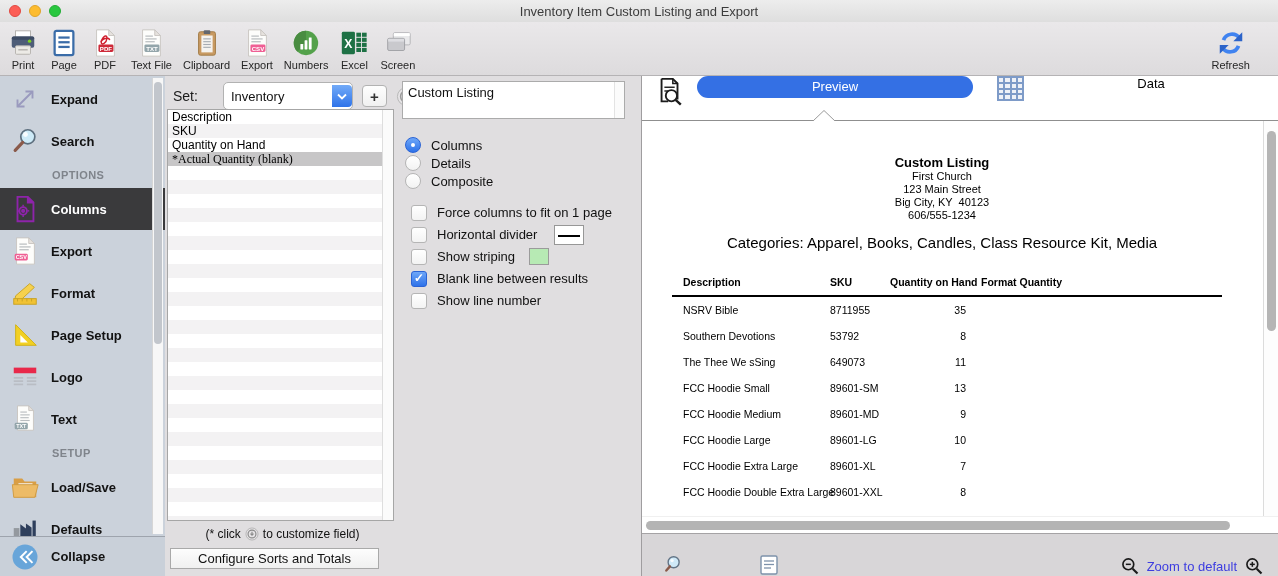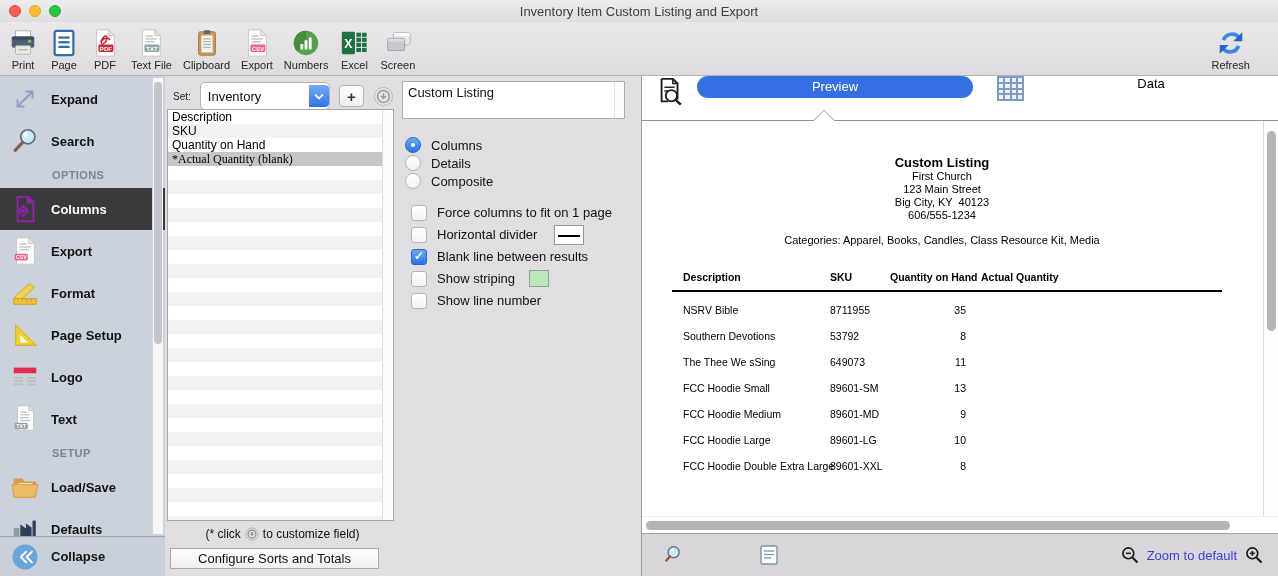--- a/index.html
+++ b/index.html
@@ -31,21 +31,21 @@
   .side-item svg{width:30px;height:30px;flex:none;display:block;}
   .side-item.on{background:#3a3a3c;color:#fff;}
   .side-header{height:26px;display:flex;align-items:center;padding-left:52px;font-size:11px;font-weight:bold;color:#7f848b;letter-spacing:.4px;}
   .side-collapse{height:40px;border-top:1px solid #9ea4ad;display:flex;align-items:center;gap:11px;padding-left:10px;font-weight:bold;font-size:13px;color:#121212;background:#c9d0d9;}
   .side-collapse svg{width:30px;height:30px;}
   .side-sb{position:absolute;right:2px;top:2px;bottom:42px;width:11px;background:#f7f7f7;border-left:1px solid #d6d6d6;}
   .side-sb-thumb{position:absolute;left:1px;top:4px;width:8px;height:262px;border-radius:4px;background:#c2c6cc;}
   
   .middle{width:477px;background:#e0dee0;border-right:1px solid #9f9d9f;position:relative;flex:none;}
   .set-row{position:absolute;left:8px;top:6px;display:flex;align-items:center;}
-  .set-label{font-size:10px;color:#1a1a1a;margin-right:9px;}
+  .set-label{font-size:14px;color:#1a1a1a;margin-right:25px;}
   .dropdown{width:130px;height:28px;background:#fff;border:1px solid #b2b2b2;border-radius:5px;display:flex;align-items:center;overflow:hidden;}
   .dropdown .val{flex:1;padding-left:7px;font-size:13px;color:#111;}
   .dd-btn{width:20px;height:22px;background:linear-gradient(#72aaf8,#2f73e9);display:flex;align-items:center;justify-content:center;border-radius:0 4px 4px 0;}
   .plus-btn{width:25px;height:22px;margin-left:9px;background:linear-gradient(#fefefe,#f0f0f0);border:1px solid #b2b2b2;border-radius:4px;font-size:15px;font-weight:bold;color:#333;text-align:center;line-height:19px;}
   .cust-btn{width:21px;height:21px;margin-left:9px;border:none;background:none;}
   .field-list{position:absolute;left:2px;top:33px;width:227px;height:412px;border:1px solid #a6a6a6;background:repeating-linear-gradient(to bottom,#fff 0 14px,#f3f2f3 14px 28px);overflow:hidden;}
   .field-row{height:14px;line-height:14px;font-size:12px;padding-left:4px;white-space:nowrap;color:#000;}
   .field-row.on{background:#c7c6c7;font-family:Liberation Serif, serif;}
   .fl-sb{position:absolute;right:0;top:0;bottom:0;width:11px;background:#fbfbfb;border-left:1px solid #dedede;}
   .hint{position:absolute;top:451px;left:0;width:235px;text-align:center;font-size:12px;color:#111;}
@@ -76,31 +76,31 @@
   .grid-icon{margin-left:24px;width:27px;height:25px;background:#7e9bc8;padding:2px;display:grid;grid-template-columns:repeat(4,1fr);grid-template-rows:repeat(4,1fr);gap:2px;flex:none;}
   .grid-icon span{background:#eef1f7;display:block;}
   .data-tab{flex:1;text-align:center;font-size:13px;color:#000;cursor:default;}
   .content{flex:1;position:relative;overflow:hidden;background:#fff;}
   .vscroll{position:absolute;right:0;top:0;bottom:0;width:15px;background:#fdfdfd;border-left:1px solid #dcdcdc;}
   .vthumb{position:absolute;left:3px;top:10px;width:9px;height:200px;border-radius:5px;background:#b5b5b5;}
   .report{color:#000;}
   .report-header{width:600px;text-align:center;padding-top:34px;}
   .r-title{font-size:13px;font-weight:bold;line-height:15px;}
   .r-line{font-size:11px;line-height:13px;white-space:pre-wrap;}
-  .r-cats{font-size:11px;margin-top:12px;}
+  .r-cats{font-size:15px;margin-top:12px;}
   .r-table{margin:25px 0 0 30px;width:550px;}
   .r-head{display:grid;grid-template-columns:147px 60px 76px 1fr;padding:0 0 7px 11px;border-bottom:2px solid #000;font-size:10.5px;font-weight:bold;}
-  .r-body{padding-top:5px;}
+  .r-body{}
   .r-row{display:grid;grid-template-columns:147px 60px 76px 1fr;padding-left:11px;height:26px;align-items:center;font-size:10.5px;}
   .c{white-space:nowrap;}
   .c3{text-align:right;}
   .c4{padding-left:15px;}
   .hscroll{height:17px;background:#fff;position:relative;flex:none;border-top:1px solid #f0f0f0;}
   .hthumb{position:absolute;left:4px;top:4px;height:9px;width:calc(100% - 52px);background:#b4b4b4;border-radius:5px;}
-  .statusbar{height:43px;background:#d8d6d8;border-top:1px solid #a5a3a5;display:flex;align-items:center;padding:0 14px 0 22px;flex:none;gap:41px;}
+  .statusbar{height:43px;background:#d8d6d8;border-top:1px solid #a5a3a5;display:flex;align-items:flex-end;padding:0 14px 0 22px;flex:none;gap:41px;}
   .sb-doc{margin-left:32px;}
   .sb-right{margin-left:auto;display:flex;align-items:center;gap:7px;}
   .zoom-link{color:#3d3de0;font-size:13px;cursor:default;}
 </style>
 </head>
 <body>
 
 <div class="window">
 
   <div class="titlebar">
@@ -423,27 +423,27 @@
         <div class="check-row">
           <span class="checkbox"></span>
           <span>Force columns to fit on 1 page</span>
         </div>
         <div class="check-row">
           <span class="checkbox"></span>
           <span>Horizontal divider</span>
           <span class="divider-widget"></span>
         </div>
         <div class="check-row">
-          <span class="checkbox on"></span>
-          <span>Blank line between results</span>
-        </div>
-        <div class="check-row">
           <span class="checkbox"></span>
           <span>Show striping</span>
           <span class="swatch"></span>
+        </div>
+        <div class="check-row">
+          <span class="checkbox on"></span>
+          <span>Blank line between results</span>
         </div>
         <div class="check-row">
           <span class="checkbox"></span>
           <span>Show line number</span>
         </div>
       </div>
     </section>
 
     <section class="preview">
       <div class="tabbar">
@@ -491,21 +491,21 @@
             <div class="r-line">123 Main Street</div>
             <div class="r-line">Big City, KY  40123</div>
             <div class="r-line">606/555-1234</div>
             <div class="r-cats">Categories: Apparel, Books, Candles, Class Resource Kit, Media</div>
           </div>
           <div class="r-table">
             <div class="r-head">
               <span class="c c1">Description</span>
               <span class="c c2">SKU</span>
               <span class="c c3">Quantity on Hand</span>
-              <span class="c c4">Actual Quantity</span>
+              <span class="c c4">Format Quantity</span>
             </div>
             <div class="r-body">
               <div class="r-row">
                   <span class="c c1">NSRV Bible</span>
                   <span class="c c2">8711955</span>
                   <span class="c c3">35</span>
                   <span class="c c4"></span>
                 </div>
               <div class="r-row">
                   <span class="c c1">Southern Devotions</span>
@@ -528,20 +528,26 @@
               <div class="r-row">
                   <span class="c c1">FCC Hoodie Medium</span>
                   <span class="c c2">89601-MD</span>
                   <span class="c c3">9</span>
                   <span class="c c4"></span>
                 </div>
               <div class="r-row">
                   <span class="c c1">FCC Hoodie Large</span>
                   <span class="c c2">89601-LG</span>
                   <span class="c c3">10</span>
+                  <span class="c c4"></span>
+                </div>
+              <div class="r-row">
+                  <span class="c c1">FCC Hoodie Extra Large</span>
+                  <span class="c c2">89601-XL</span>
+                  <span class="c c3">7</span>
                   <span class="c c4"></span>
                 </div>
               <div class="r-row">
                   <span class="c c1">FCC Hoodie Double Extra Large</span>
                   <span class="c c2">89601-XXL</span>
                   <span class="c c3">8</span>
                   <span class="c c4"></span>
                 </div>
             </div>
           </div>

